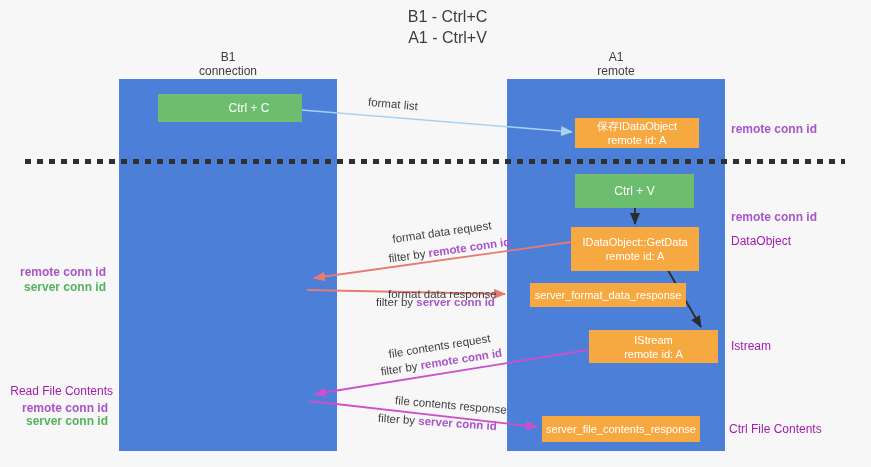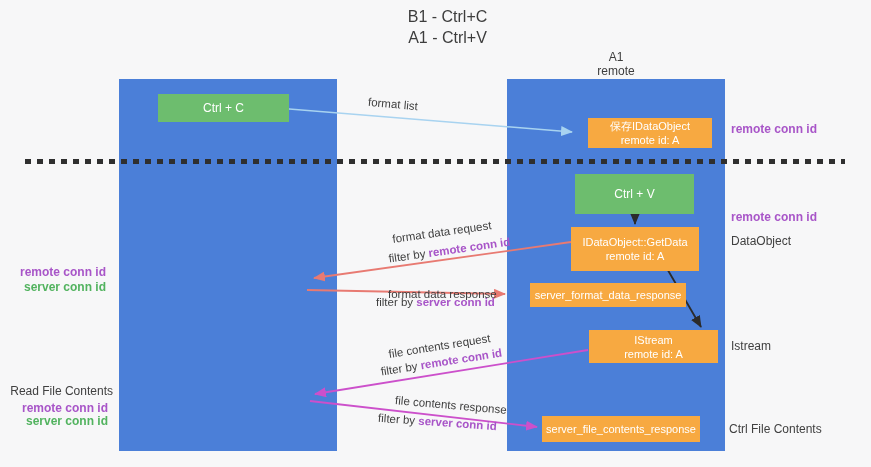--- a/index.html
+++ b/index.html
@@ -42,36 +42,40 @@
     position:absolute;left:25px;top:159px;width:820px;height:5px;z-index:3;
     background:repeating-linear-gradient(90deg,#2f2f2f 0 6px,transparent 6px 12px);
   }
   .edge-label{
     position:absolute;z-index:2;color:#3f3f3f;font-size:11.5px;
     white-space:nowrap;
   }
   .side-label{
     position:absolute;z-index:2;font-size:12px;white-space:nowrap;
   }
-  .side-label.plain{color:#404040;}
+  .side-label.plain{color:#a21caf;}
   .right-align{text-align:right;}
   .purple{color:#a855c8;font-weight:bold;}
   .greentxt{color:#52b35f;font-weight:bold;}
   .edge-label span{white-space:pre;}
 </style>
 </head>
 <body>
 
 <div class="canvas">
 
   <div class="title">
     <div>B1 - Ctrl+C</div>
     <div>A1 - Ctrl+V</div>
   </div>
 
+  <div class="lane-header" style="left:119px;">
+    <div>B1</div>
+    <div>connection</div>
+  </div>
   <div class="lane-header" style="left:507px;">
     <div>A1</div>
     <div>remote</div>
   </div>
 
   <div class="lane lane-left"></div>
   <div class="lane lane-right"></div>
 
   <svg class="arrows" width="871" height="467">
     <defs>
@@ -92,30 +96,30 @@
     <line x1="635" y1="200" x2="635" y2="224" stroke="#2b2b2b" stroke-width="1.8" marker-end="url(#m-black)"></line>
     <line x1="662" y1="260" x2="701" y2="327" stroke="#2b2b2b" stroke-width="1.8" marker-end="url(#m-black)"></line>
     <line x1="571" y1="242" x2="314" y2="278" stroke="#e87a72" stroke-width="1.8" marker-end="url(#m-salmon)"></line>
     <line x1="307" y1="290" x2="505" y2="294" stroke="#e87a72" stroke-width="1.8" marker-end="url(#m-salmon)"></line>
     <line x1="588" y1="350" x2="315" y2="394" stroke="#cc50cb" stroke-width="1.8" marker-end="url(#m-magenta)"></line>
     <line x1="310" y1="401" x2="537" y2="427" stroke="#cc50cb" stroke-width="1.8" marker-end="url(#m-magenta)"></line>
   </svg>
 
   <div class="dashed-line"></div>
 
-  <div class="node node-green" style="left:158px;top:94px;width:131px;height:28px;">
+  <div class="node node-green" style="left:158px;top:94px;width:106px;height:28px;padding-left:38px;">
     <span>Ctrl + C</span>
   </div>
 
-  <div class="node node-orange" style="left:575px;top:118px;width:124px;height:30px;margin-left:13px;">
+  <div class="node node-orange" style="left:575px;top:118px;width:124px;height:30px;">
     <span>保存IDataObject</span>
     <span>remote id: A</span>
   </div>
 
-  <div class="node node-green" style="left:575px;top:174px;width:119px;height:40px;">
+  <div class="node node-green" style="left:575px;top:174px;width:119px;height:34px;">
     <span>Ctrl + V</span>
   </div>
 
   <div class="node node-orange" style="left:571px;top:227px;width:128px;height:44px;">
     <span>IDataObject::GetData</span>
     <span>remote id: A</span>
   </div>
 
 
   <div class="node node-orange" style="left:530px;top:283px;width:156px;height:24px;">

